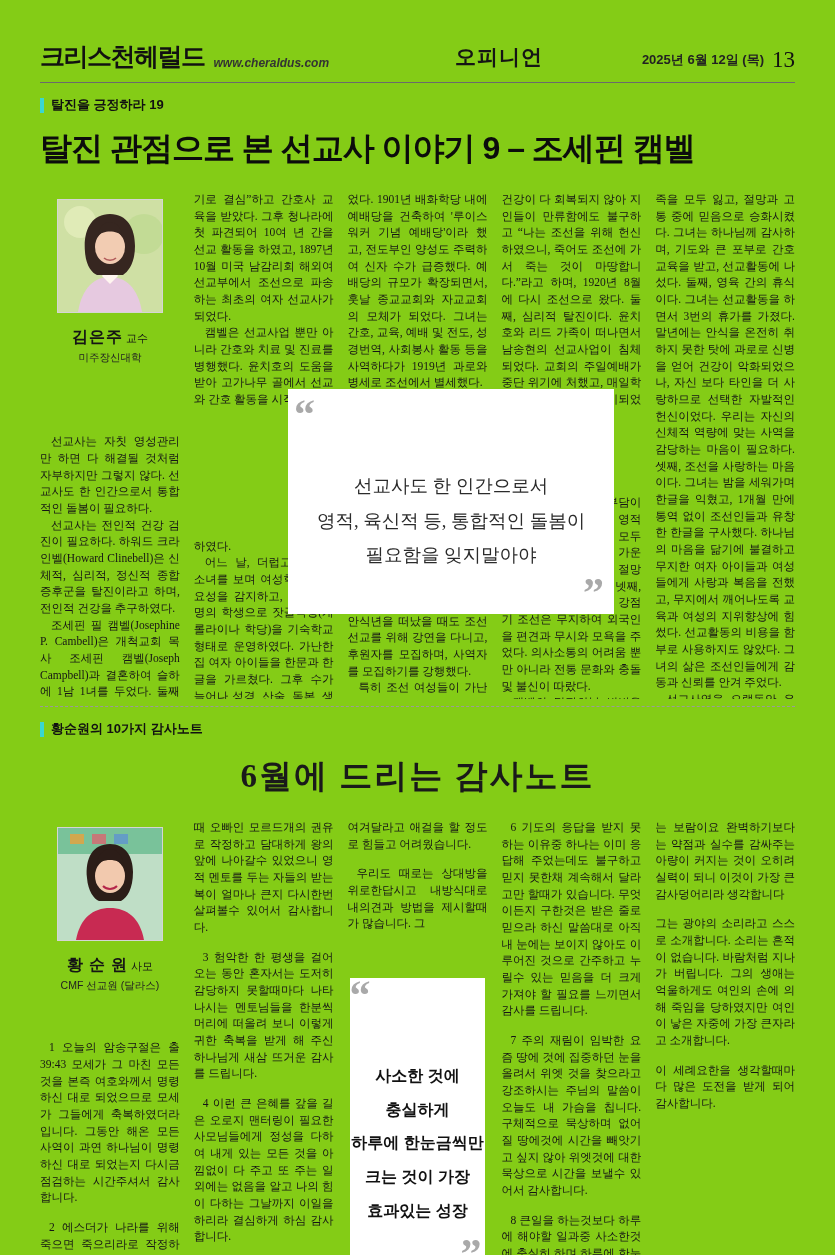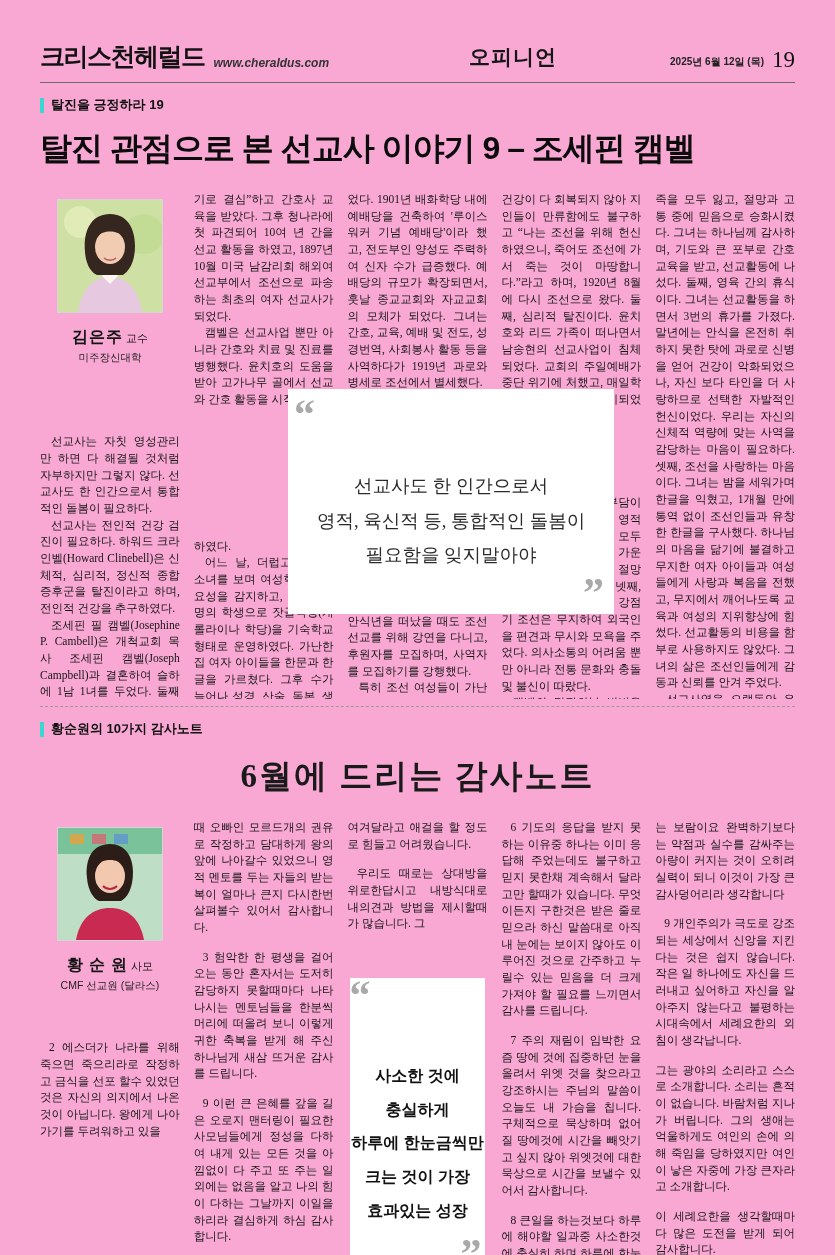--- a/index.html
+++ b/index.html
@@ -1,31 +1,31 @@
 <!DOCTYPE html>
 <html><head>
 <meta charset="utf-8">
 <style>
   html,body { margin:0; padding:0; background:#e8e8e8; }
-  .page { position:relative; width:835px; height:1255px; margin:0 auto; background:#f9a8d4;
+  .page { position:relative; width:835px; height:1255px; margin:0 auto; background:#84cc16;
           font-family:"Liberation Serif", serif; color:#151515; overflow:hidden; }
   .inner { padding:0 40px; }
 
   
   .masthead { display:flex; align-items:flex-end; justify-content:space-between;
               padding:40px 0 9px; border-bottom:1px solid #6b6b6b; }
   .mast-left { display:flex; align-items:flex-end; gap:9px; }
   .logo { font-family:"Liberation Sans", sans-serif; font-weight:900; font-size:25px;
           letter-spacing:-1.5px; color:#111; }
   .site { font-family:"Liberation Sans", sans-serif; font-weight:bold; font-size:12px;
           color:#333; padding-bottom:3px;font-style:italic; }
   .section { font-family:"Liberation Sans", sans-serif; font-weight:900; font-size:21px;
              letter-spacing:1px; padding-bottom:2px;margin-left:27px; }
   .mast-right { display:flex; align-items:flex-end; gap:8px; }
-  .dateline { font-family:"Liberation Sans", sans-serif; font-weight:bold; font-size:10px;
+  .dateline { font-family:"Liberation Sans", sans-serif; font-weight:bold; font-size:13px;
               color:#222; padding-bottom:4px; }
   .pagenum { font-family:"Liberation Serif", serif; font-size:23px; color:#111; }
 
   
   .kicker { display:flex; align-items:center; gap:7px; margin-top:13px;
             font-family:"Liberation Sans", sans-serif; font-weight:800; font-size:13px; color:#111; }
   .kicker .bar { width:4px; height:15px; background:#3ad6d2; }
   h1.title1 { margin:13px 0 20px; text-align:left; font-family:"Liberation Sans", sans-serif;
               font-weight:900; font-size:32px; letter-spacing:-1px; color:#0c0c0c; }
   h2.title2 { margin:16px 0 20px; text-align:center; font-family:"Liberation Serif", serif;
@@ -76,21 +76,21 @@
  <div class="inner">
 
   <div class="masthead">
     <div class="mast-left">
       <span class="logo">크리스천헤럴드</span>
       <span class="site">www.cheraldus.com</span>
     </div>
     <div class="section">오피니언</div>
     <div class="mast-right">
       <span class="dateline">2025년 6월 12일 (목)</span>
-      <span class="pagenum">19</span>
+      <span class="pagenum">13</span>
     </div>
   </div>
 
   <div class="kicker">
     <span class="bar"></span>
     <span>탈진을 긍정하라 19</span>
   </div>
   <h1 class="title1">탈진 관점으로 본 선교사 이야기 9 – 조세핀 캠벨</h1>
 
   <div class="cols a1">
@@ -180,27 +180,28 @@
           <ellipse cx="52" cy="48" rx="15" ry="17" fill="#f2c9ae"></ellipse>
           <path d="M39 38 C42 30 62 30 65 38 C66 28 59 21 52 21 C45 21 38 28 39 38 Z" fill="#2c1d18"></path>
           <path d="M45 58 C49 62 55 62 59 58" stroke="#b5264a" stroke-width="2" fill="none"></path>
         </svg>
         <figcaption>
           <div class="aname"><span>황 순 원</span><span class="arole">사모</span></div>
           <div class="aaffil">CMF 선교원 (달라스)</div>
         </figcaption>
       </figure>
       <div style="height:34px"></div>
+      <p>1 오늘의 암송구절은 출39:43 모세가 그 마친 모든 것을 본즉 여호와께서 명령하신 대로 되었으므로 모세가 그들에게 축복하였더라 입니다. 그동안 해온 모든 사역이 과연 하나님이 명령하신 대로 되었는지 다시금 점검하는 시간주셔서 감사합니다.</p>
       <p>2 에스더가 나라를 위해 죽으면 죽으리라로 작정하고 금식을 선포 할수 있었던 것은 자신의 의지에서 나온 것이 아닙니다. 왕에게 나아가기를 두려워하고 있을</p>
     </div>
 
     <div class="col">
       <p class="cont">때 오빠인 모르드개의 권유로 작정하고 담대하게 왕의 앞에 나아갈수 있었으니 영적 멘토를 두는 자들의 받는 복이 얼마나 큰지 다시한번 살펴볼수 있어서 감사합니다.</p>
       <p>3 험악한 한 평생을 걸어오는 동안 혼자서는 도저히 감당하지 못할때마다 나타나시는 멘토님들을 한분씩 머리에 떠올려 보니 이렇게 귀한 축복을 받게 해 주신 하나님게 새삼 뜨거운 감사를 드립니다.</p>
-      <p>9 이런 큰 은혜를 갚을 길은 오로지 맨터링이 필요한 사모님들에게 정성을 다하여 내게 있는 모든 것을 아낌없이 다 주고 또 주는 일외에는 없음을 알고 나의 힘이 다하는 그날까지 이일을 하리라 결심하게 하심 감사합니다.</p>
+      <p>4 이런 큰 은혜를 갚을 길은 오로지 맨터링이 필요한 사모님들에게 정성을 다하여 내게 있는 모든 것을 아낌없이 다 주고 또 주는 일외에는 없음을 알고 나의 힘이 다하는 그날까지 이일을 하리라 결심하게 하심 감사합니다.</p>
 
     </div>
 
     <div class="col">
       <p class="cont">여겨달라고 애걸을 할 정도로 힘들고 어려웠습니다.</p>
       <p>우리도 때로는 상대방을 위로한답시고 내방식대로 내의견과 방법을 제시할때가 많습니다. 그</p>
       <div class="quote2">
         <span class="qmark qopen">“</span>
         <span class="qtext">사소한 것에
 충실하게
@@ -213,21 +214,20 @@
     </div>
 
     <div class="col">
       <p>6 기도의 응답을 받지 못하는 이유중 하나는 이미 응답해 주었는데도 불구하고 믿지 못한채 계속해서 달라고만 할때가 있습니다. 무엇이든지 구한것은 받은 줄로 믿으라 하신 말씀대로 아직 내 눈에는 보이지 않아도 이루어진 것으로 간주하고 누릴수 있는 믿음을 더 크게 가져야 할 필요를 느끼면서 감사를 드립니다.</p>
       <p>7 주의 재림이 임박한 요즘 땅에 것에 집중하던 눈을 올려서 위엣 것을 찾으라고 강조하시는 주님의 말씀이 오늘도 내 가슴을 칩니다. 구체적으로 묵상하며 없어질 땅에것에 시간을 빼앗기고 싶지 않아 위엣것에 대한 묵상으로 시간을 보낼수 있어서 감사합니다.</p>
       <p>8 큰일을 하는것보다 하루에 해야할 일과중 사소한것에 충실히 하며 하루에 한눈금씩만 크는 것이 가장 효과있는 성장입니다. 겉사람은 후퇴하나 속사람은 날로 새로와 지는것이 나이 먹어가</p>
     </div>
 
     <div class="col">
       <p class="cont">는 보람이요 완벽하기보다는 약점과 실수를 감싸주는 아량이 커지는 것이 오히려 실력이 되니 이것이 가장 큰 감사덩어리라 생각합니다</p>
-      <p>9 개인주의가 극도로 강조되는 세상에서 신앙을 지킨다는 것은 쉽지 않습니다. 작은 일 하나에도 자신을 드러내고 싶어하고 자신을 알아주지 않는다고 불평하는 시대속에서 세례요한의 외침이 생각납니다.</p>
       <p class="cont">그는 광야의 소리라고 스스로 소개합니다. 소리는 흔적이 없습니다. 바람처럼 지나가 버립니다. 그의 생애는 억울하게도 여인의 손에 의해 죽임을 당하였지만 여인이 낳은 자중에 가장 큰자라고 소개합니다.</p>
       <p class="cont">이 세례요한을 생각할때마다 많은 도전을 받게 되어 감사합니다.</p>
 
     </div>
   </div>
 
  </div>
 </div>
 
 </body></html>

